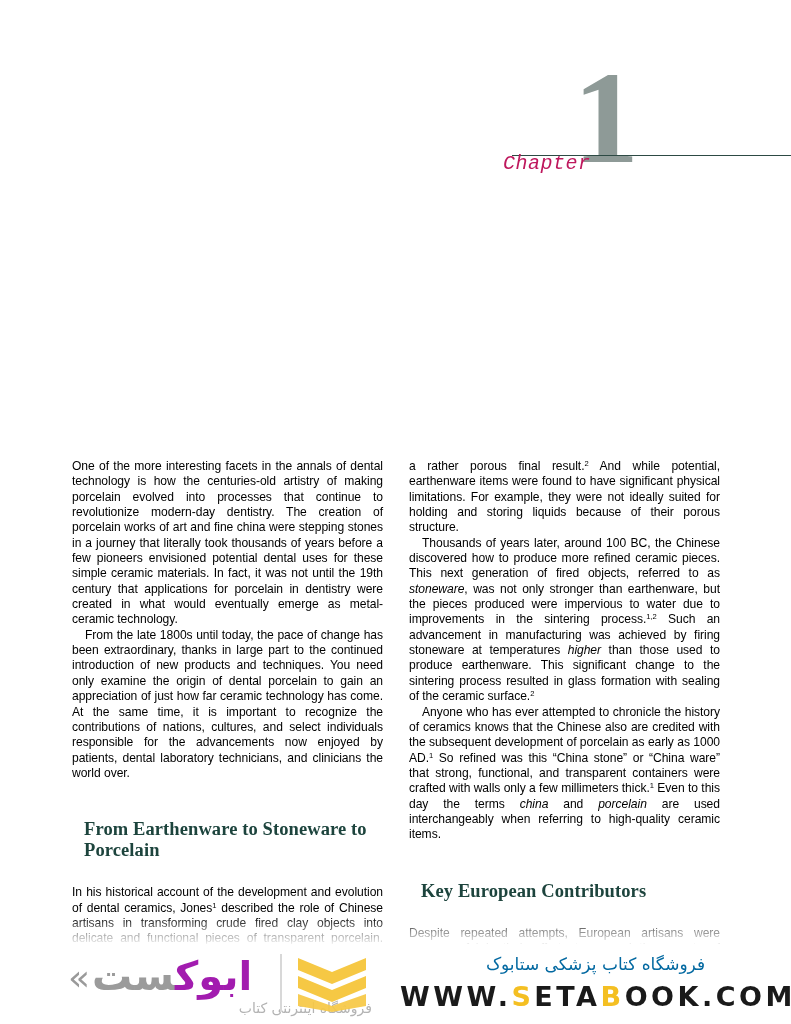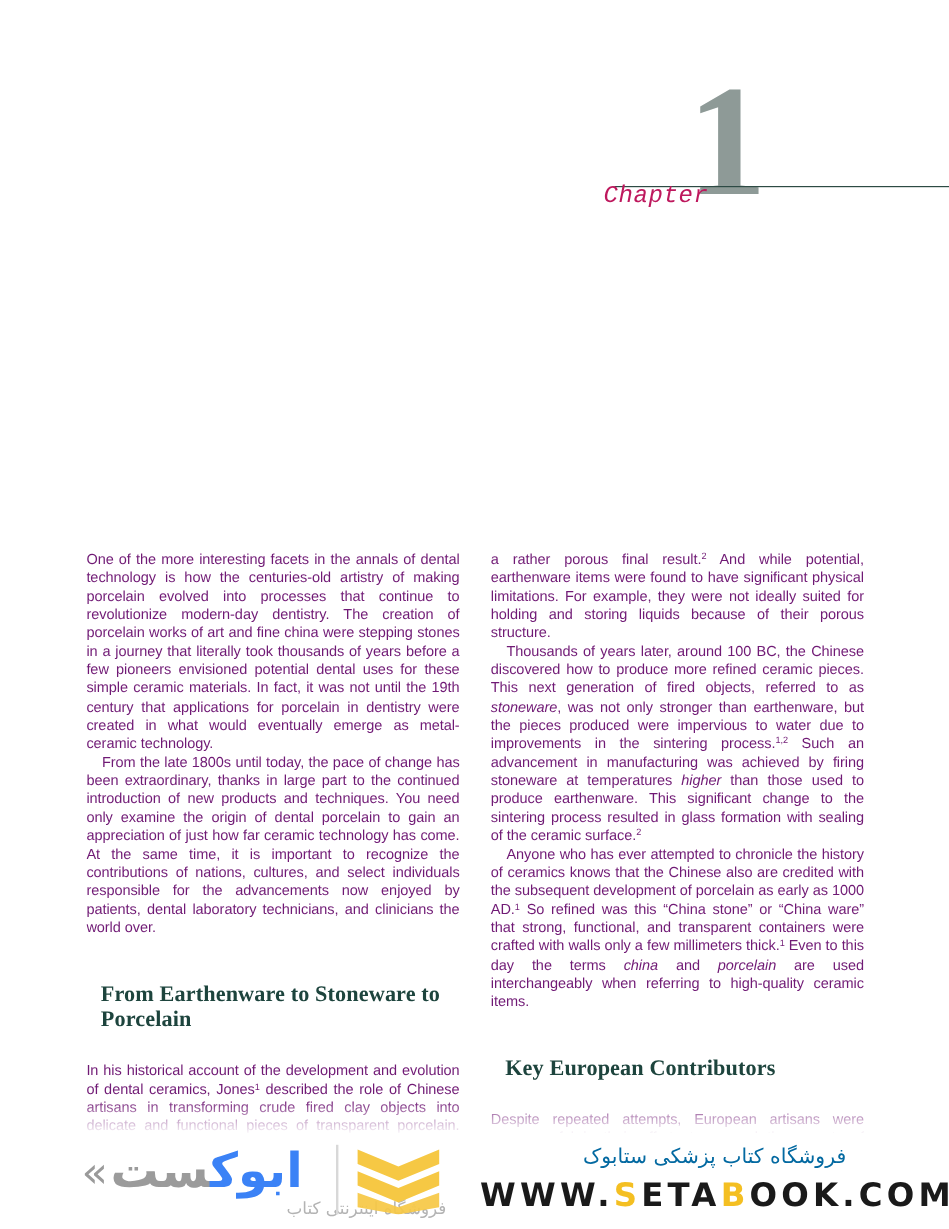--- a/index.html
+++ b/index.html
@@ -99,21 +99,21 @@
     top: 0;
     width: 311px;
   }
   .col-left  { left: 0; }
   .col-right { left: 337px; }
 
   .body-p {
     margin: 0;
     font-size: 12.1px;
     line-height: 15.35px;
-    color: #701a75;
+    color: #000000;
     text-align: justify;
     text-justify: inter-word;
     hyphens: none;
     letter-spacing: -0.05px;
   }
   .body-p + .body-p {
     text-indent: 13px;
   }
 
   .section-head {
@@ -184,21 +184,21 @@
   }
   .logo-word {
     font-family: "DejaVu Sans", sans-serif;
     font-size: 40px;
     font-weight: 700;
     line-height: 1;
     direction: rtl;
     letter-spacing: 1px;
   }
   .logo-word .g1 { color: #9b9b9b; }
-  .logo-word .g2 { color: #3b82f6; }
+  .logo-word .g2 { color: #a21caf; }
   .logo-sub {
     position: absolute;
     right: 10px;
     top: 52px;
     font-family: "DejaVu Sans", sans-serif;
     font-size: 14px;
     color: #b3b3b3;
     direction: rtl;
     white-space: nowrap;
   }

